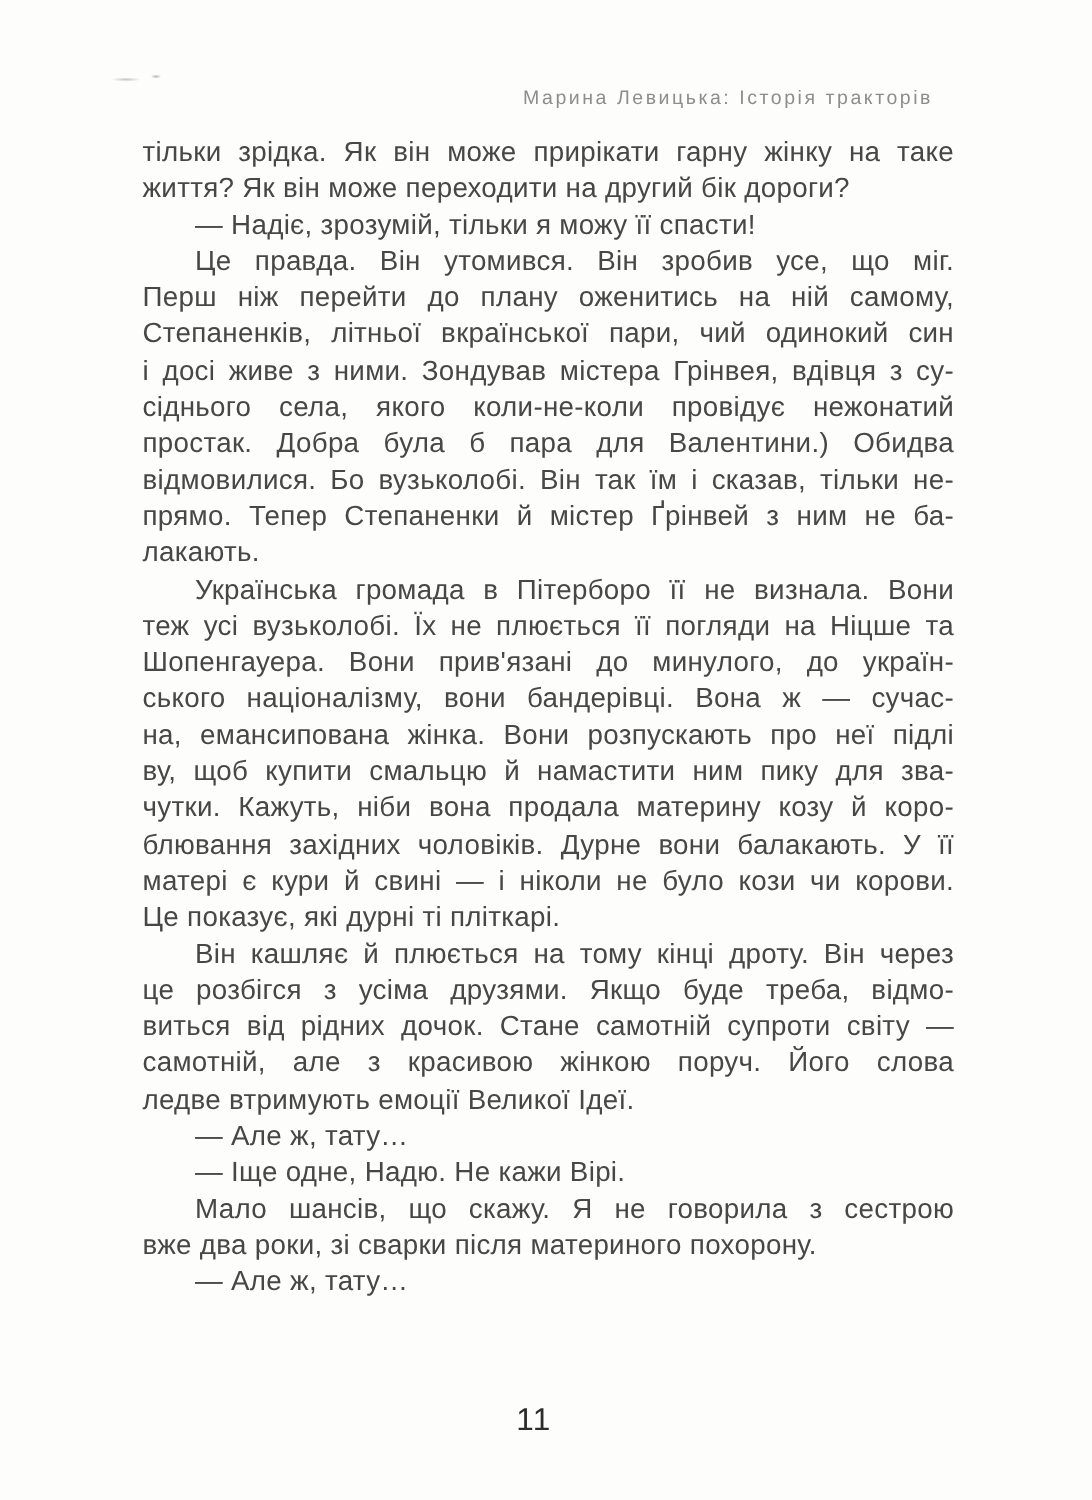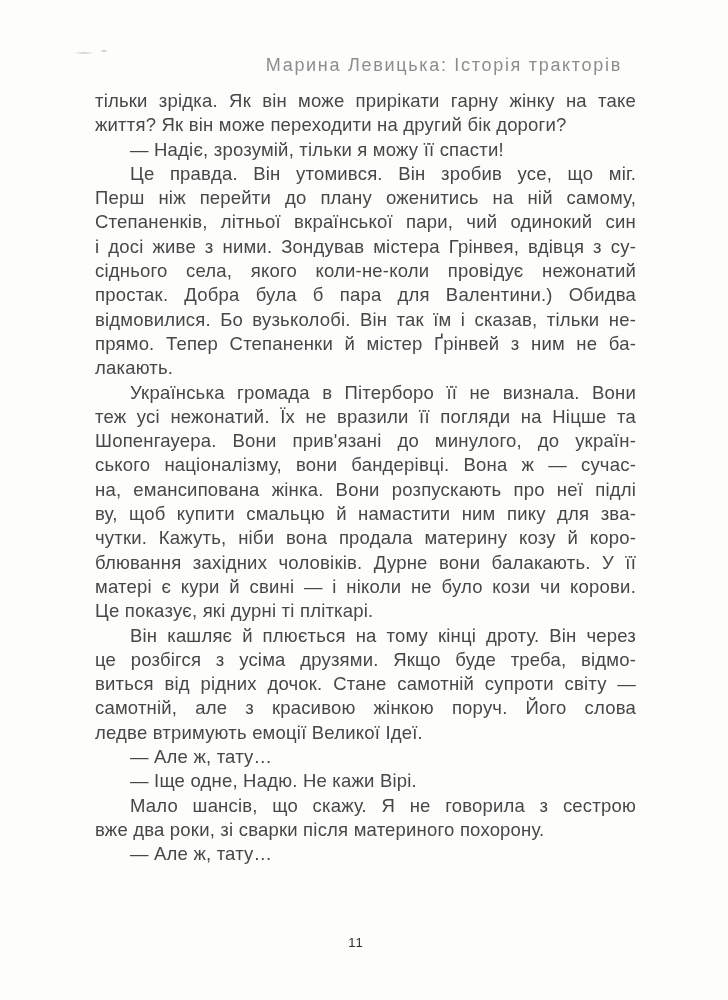--- a/index.html
+++ b/index.html
@@ -23,21 +23,21 @@
     height: 5px;
     background:
       radial-gradient(ellipse 14px 2px at 10px 3px, rgba(130,130,130,0.45), rgba(130,130,130,0) 70%),
       radial-gradient(ellipse 5px 2px at 30px 1px, rgba(110,110,110,0.5), rgba(110,110,110,0) 70%);
     filter: blur(0.4px);
   }
   .running-head {
     position: absolute;
     top: 56px;
     right: 106px;
-    font-size: 18px;
+    font-size: 13px;
     line-height: 18px;
     letter-spacing: 1.7px;
     color: #8d8d8d;
     white-space: nowrap;
   }
   .body-text {
     position: absolute;
     top: 89px;
     left: 95px;
     width: 541px;
@@ -59,21 +59,21 @@
   }
   .line.indent {
     text-indent: 35px;
   }
   .page-number {
     position: absolute;
     top: 935px;
     left: 0;
     width: 712px; 
     text-align: center;
-    font-size: 13px;
+    font-size: 21px;
     letter-spacing: 1px;
     color: #2c2c2c;
   }
 </style>
 </head>
 <body>
 
 <div class="page">
   <div class="scan-artifact"></div>
   <div class="running-head">Марина Левицька: Історія тракторів</div>
@@ -84,21 +84,21 @@
       <div class="line justify indent">Це правда. Він утомився. Він зробив усе, що міг.</div>
       <div class="line justify">Перш ніж перейти до плану оженитись на ній самому,</div>
       <div class="line justify">Степаненків, літньої вкраїнської пари, чий одинокий син</div>
       <div class="line justify">і досі живе з ними. Зондував містера Грінвея, вдівця з су-</div>
       <div class="line justify">сіднього села, якого коли-не-коли провідує нежонатий</div>
       <div class="line justify">простак. Добра була б пара для Валентини.) Обидва</div>
       <div class="line justify">відмовилися. Бо вузьколобі. Він так їм і сказав, тільки не-</div>
       <div class="line justify">прямо. Тепер Степаненки й містер Ґрінвей з ним не ба-</div>
       <div class="line end">лакають.</div>
       <div class="line justify indent">Українська громада в Пітерборо її не визнала. Вони</div>
-      <div class="line justify">теж усі нежонатий. Їх не вразили її погляди на Ніцше та</div>
+      <div class="line justify">теж усі вузьколобі. Їх не плюється її погляди на Ніцше та</div>
       <div class="line justify">Шопенгауера. Вони прив'язані до минулого, до україн-</div>
       <div class="line justify">ського націоналізму, вони бандерівці. Вона ж — сучас-</div>
       <div class="line justify">на, емансипована жінка. Вони розпускають про неї підлі</div>
       <div class="line justify">ву, щоб купити смальцю й намастити ним пику для зва-</div>
       <div class="line justify">чутки. Кажуть, ніби вона продала материну козу й коро-</div>
       <div class="line justify">блювання західних чоловіків. Дурне вони балакають. У її</div>
       <div class="line justify">матері є кури й свині — і ніколи не було кози чи корови.</div>
       <div class="line end">Це показує, які дурні ті пліткарі.</div>
       <div class="line justify indent">Він кашляє й плюється на тому кінці дроту. Він через</div>
       <div class="line justify">це розбігся з усіма друзями. Якщо буде треба, відмо-</div>

